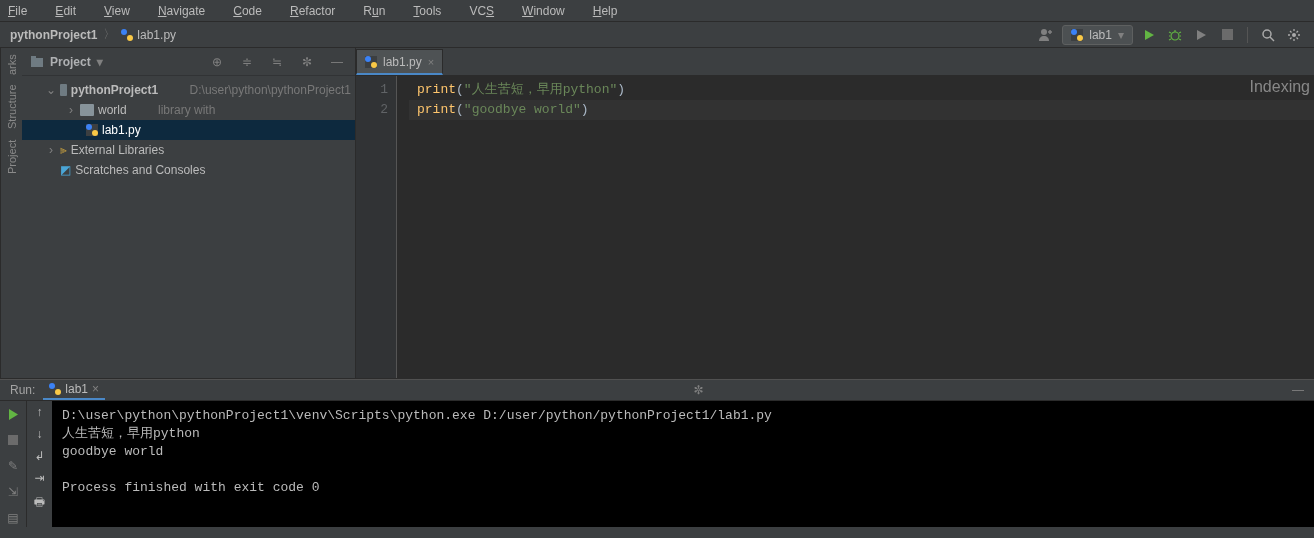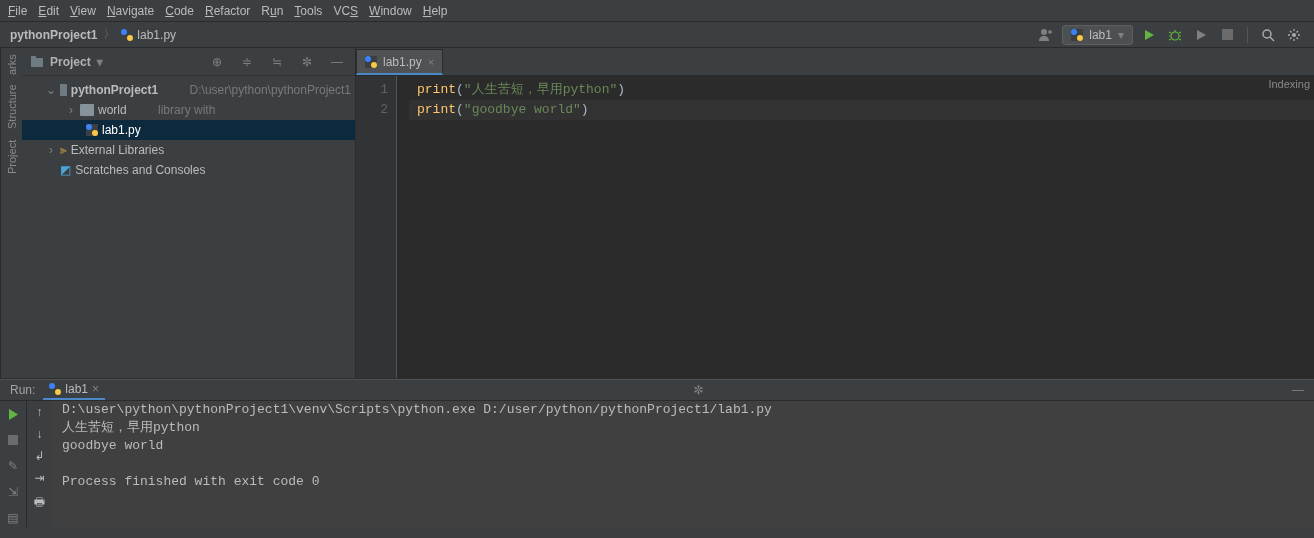--- a/index.html
+++ b/index.html
@@ -12,21 +12,21 @@
   height: 538px;
   overflow: hidden;
   position: relative;
 }
 .menubar {
   height: 22px;
   background: #3c3f41;
   display: flex;
   align-items: center;
   padding: 0 8px;
-  gap: 11px;
+  gap: 28px;
   border-bottom: 1px solid #2b2b2b;
 }
 .menubar span { cursor: pointer; }
 .menubar .mn-u { text-decoration: underline; }
 .navbar {
   height: 26px;
   background: #3c3f41;
   display: flex;
   align-items: center;
   padding: 0 10px;
@@ -74,38 +74,38 @@
 .lib-icon { color:#c39c3f;}
 .scratch-icon{color:#4aa5d6;}
 .muted { color: #787878; padding-left: 20px; }
 .editor-area { flex: 1; background: #2b2b2b; display: flex; flex-direction: column; position:relative;}
 .editor-tabs { height: 28px; background: #3c3f41; display: flex; align-items: flex-end; border-bottom: 1px solid #2b2b2b;}
 .editor-tab {
   height: 26px; background: #4e5254; border: 1px solid #2b2b2b; border-bottom: 2px solid #4a88c7;
   display: flex; align-items: center; padding: 0 8px; gap: 6px; color: #bbbbbb; font-size:12px;
 }
 .editor-tab .close { color:#808080; font-size:11px; cursor:pointer;}
-.indexing { position:absolute; right:4px; top:30px; font-size:11px; color:#888;}
+.indexing { position:absolute; right:4px; top:30px; font-size:16px; color:#888;}
 .code-area { flex:1; display:flex; background:#2b2b2b; font-family: "Consolas","Courier New",monospace; font-size:13px;}
 .gutter { width:40px; background:#313335; text-align:right; padding:4px 8px 0 0; color:#606366; line-height:20px;}
 .code { flex:1; padding:4px 0 0 12px; line-height:20px; color:#a9b7c6; white-space:pre; border-left:1px solid #555;}
 .hl-line { background:#323232; display:inline-block; width:100%;}
 .fn { color:#ffc66d;margin-left:8px;}
 .paren{color:#a9b7c6;}
 .str { color:#6a8759;}
 .run-panel { height: 135px; background:#2b2b2b; border-top:1px solid #2b2b2b; display:flex; flex-direction:column;}
 .run-header { height:24px; background:#3c3f41; display:flex; align-items:center; padding:0 10px; gap:8px; border-top:1px solid #515151; border-bottom:1px solid #2b2b2b;}
 .run-header .label{color:#a3a3a3;}
 .run-tab { display:flex; align-items:center; gap:4px; padding:2px 6px; border-bottom:2px solid #4a88c7; color:#bbb;}
 .run-header .gear{margin-left:auto;color:#808080;cursor:pointer;}
 .run-body { flex:1; display:flex;}
 .run-toolbar { width:26px; background:#3c3f41; display:flex; flex-direction:column; align-items:center; padding-top:4px; gap:8px;}
 .run-toolbar .tb{width:18px;height:18px;display:flex;align-items:center;justify-content:center;color:#808080;cursor:pointer;}
 .run-toolbar2 { width:26px; background:#3c3f41; display:flex; flex-direction:column; align-items:center; padding-top:4px; gap:8px; border-left:1px solid #2b2b2b;}
-.console { flex:1; background:#404040; padding:0 10px; font-family:"Consolas","Courier New",monospace; font-size:13px; color:#bbbbbb; line-height:18px; white-space:pre; position:relative;}
+.console { flex:1; background:#000000; padding:6px 10px; font-family:"Consolas","Courier New",monospace; font-size:13px; color:#bbbbbb; line-height:18px; white-space:pre; position:relative;}
 .watermark { position:absolute; right:14px; bottom:6px; color:#d0d0d0bb; font-size:18px; font-family:Arial, sans-serif; font-style:italic;}
 svg { display:block; }
 </style>
 </head>
 <body>
 
 <div class="menubar">
   <span><span class="mn-u">F</span>ile</span>
   <span><span class="mn-u">E</span>dit</span>
   <span><span class="mn-u">V</span>iew</span>

